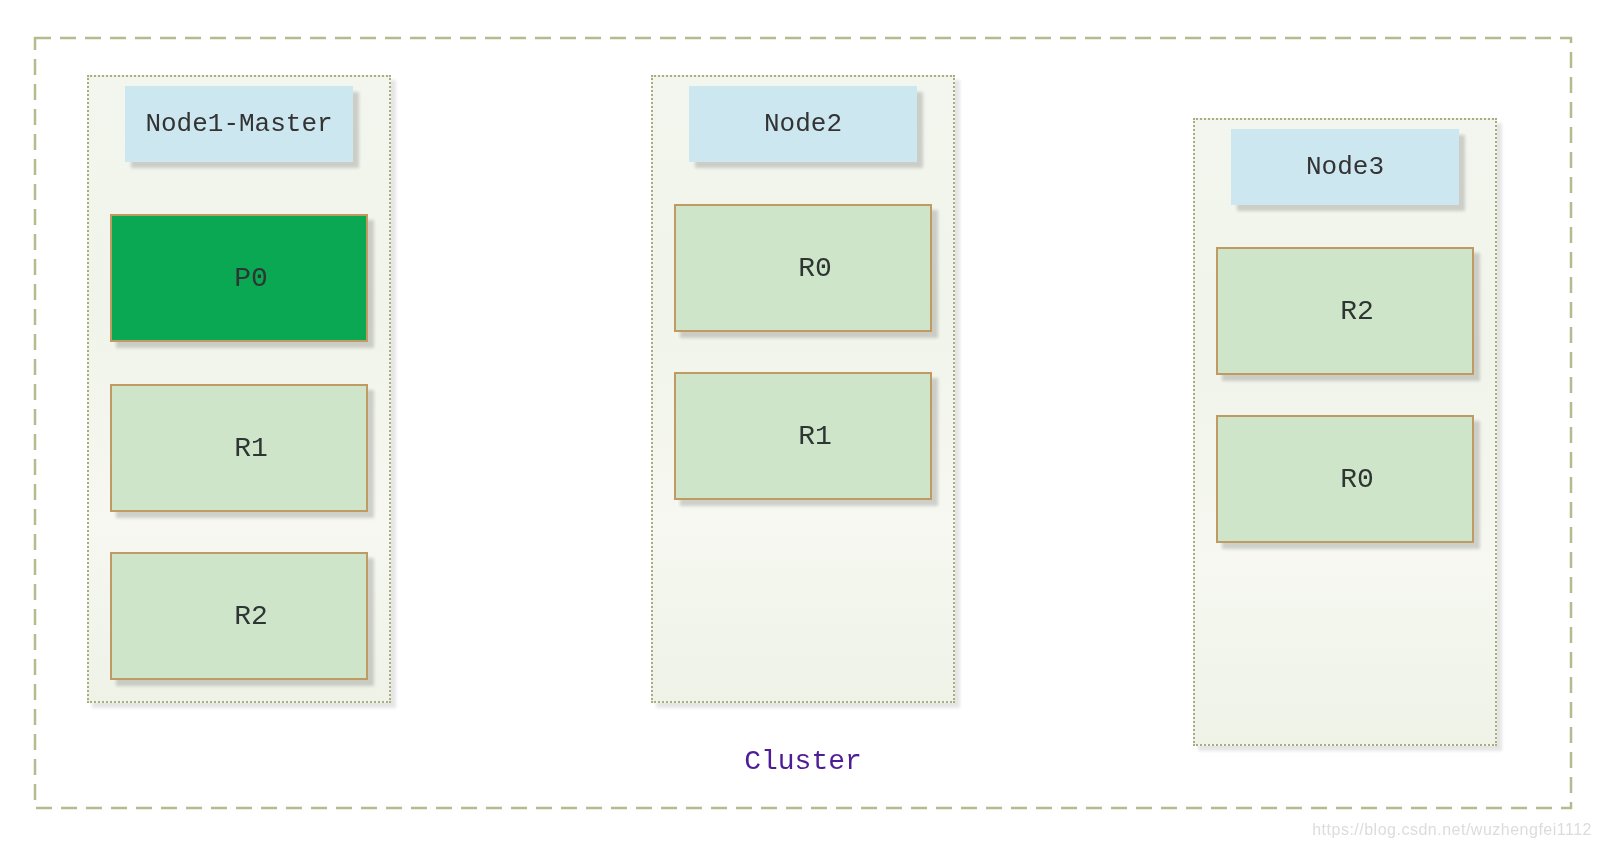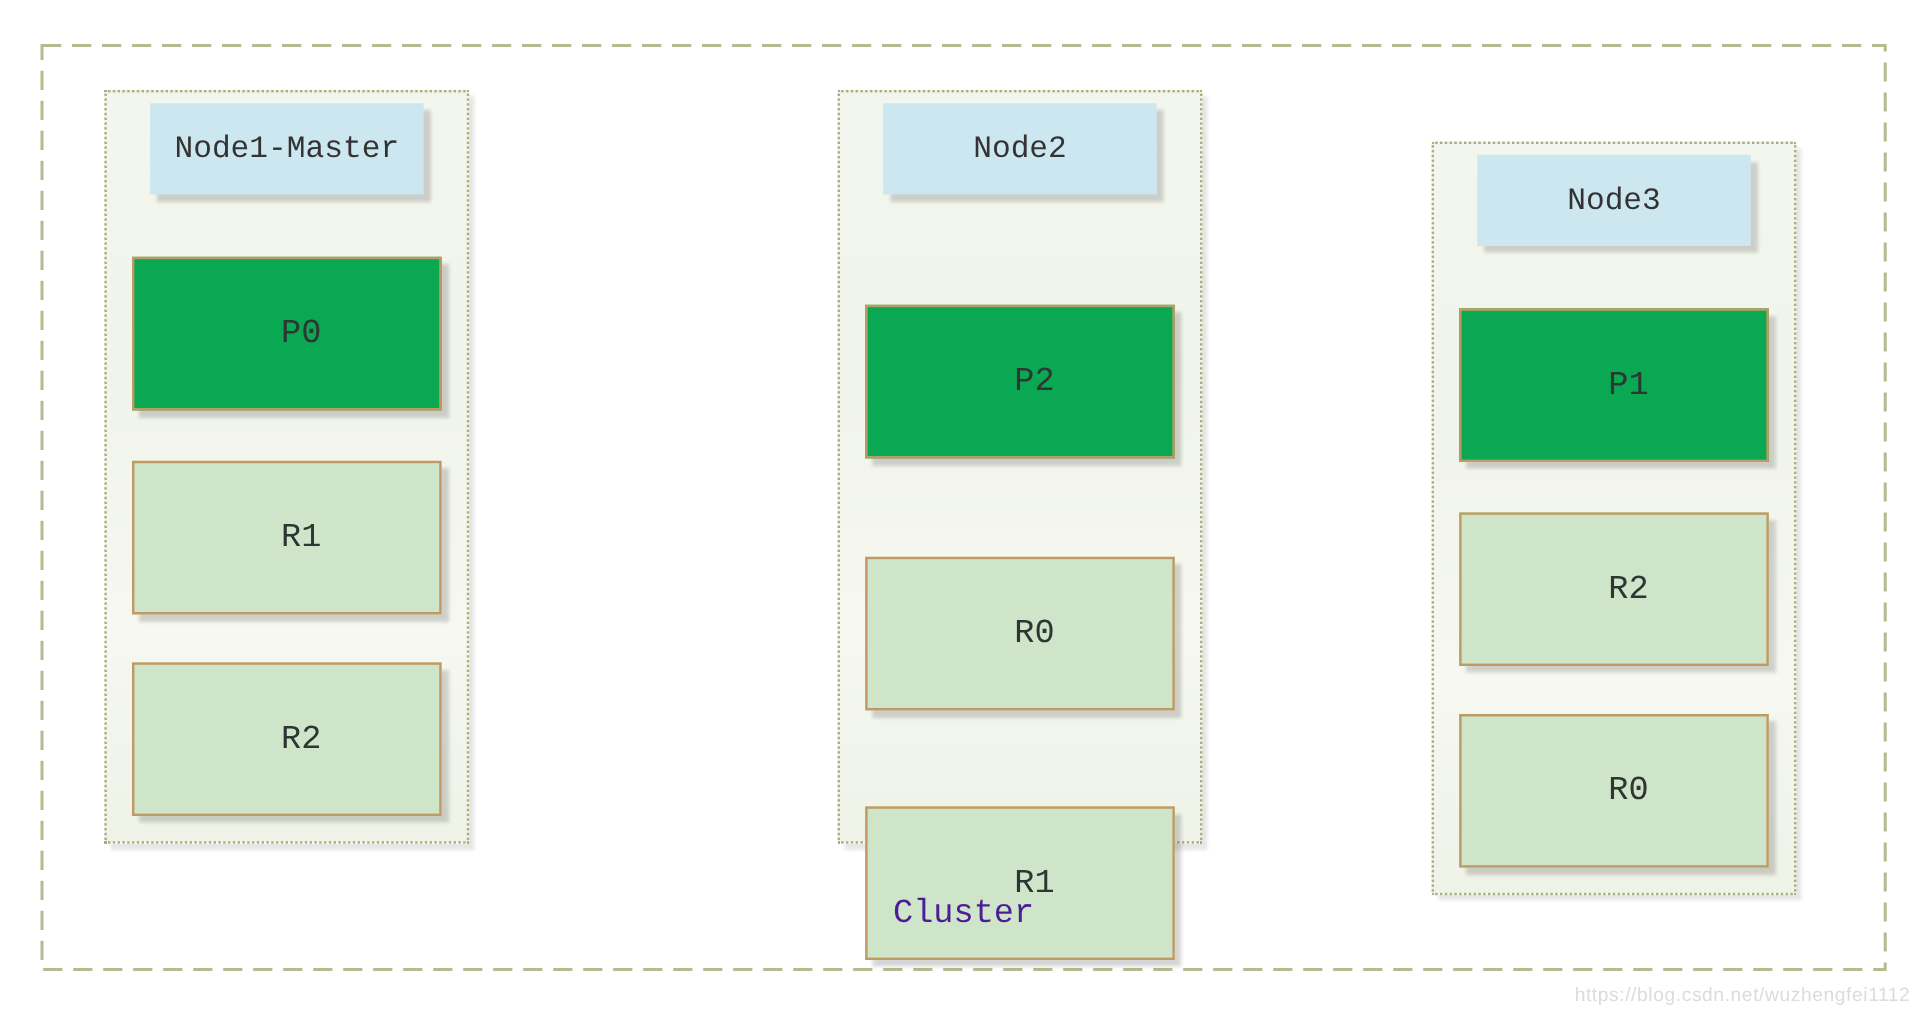--- a/index.html
+++ b/index.html
@@ -18,21 +18,21 @@
     width: 304px; height: 628px;
     box-sizing: border-box;
     border: 2px dotted #a9ae7e;
     background: linear-gradient(180deg, #f3f6ee 0%, #f1f4ea 38%, #f6f8f1 72%, #eef2e7 100%);
     box-shadow: 5px 5px 3px rgba(0,0,0,0.10);
     display: flex;
     flex-direction: column;
     align-items: center;
   }
   .node-1 { left: 87px; }
-  .node-2 { left: 698px; gap: 40px; }
+  .node-2 { left: 651px; }
   .node-3 { left: 1193px; margin-top: 43px; }
 
   .node-title {
     width: 228px; height: 76px;
     margin-top: 9px;
     background: #cde7f1;
     box-shadow: 6px 6px 3px rgba(0,0,0,0.16);
     display: flex; align-items: center; justify-content: center;
     font-size: 26px;
     color: #333333;
@@ -81,27 +81,25 @@
 
 <div class="node node-1">
   <div class="node-title">Node1-Master</div>
   <div class="shard primary">P0</div>
   <div class="shard replica-1">R1</div>
   <div class="shard replica-2">R2</div>
 </div>
 
 <div class="node node-2">
   <div class="node-title">Node2</div>
-  <div class="shard primary">P2</div>
   <div class="shard replica-1">R0</div>
   <div class="shard replica-2">R1</div>
 </div>
 
 <div class="node node-3">
   <div class="node-title">Node3</div>
-  <div class="shard primary">P1</div>
   <div class="shard replica-1">R2</div>
   <div class="shard replica-2">R0</div>
 </div>
 
 <div class="cluster-label">Cluster</div>
 
 <div class="watermark">https://blog.csdn.net/wuzhengfei1112</div>
 
 </body></html>

